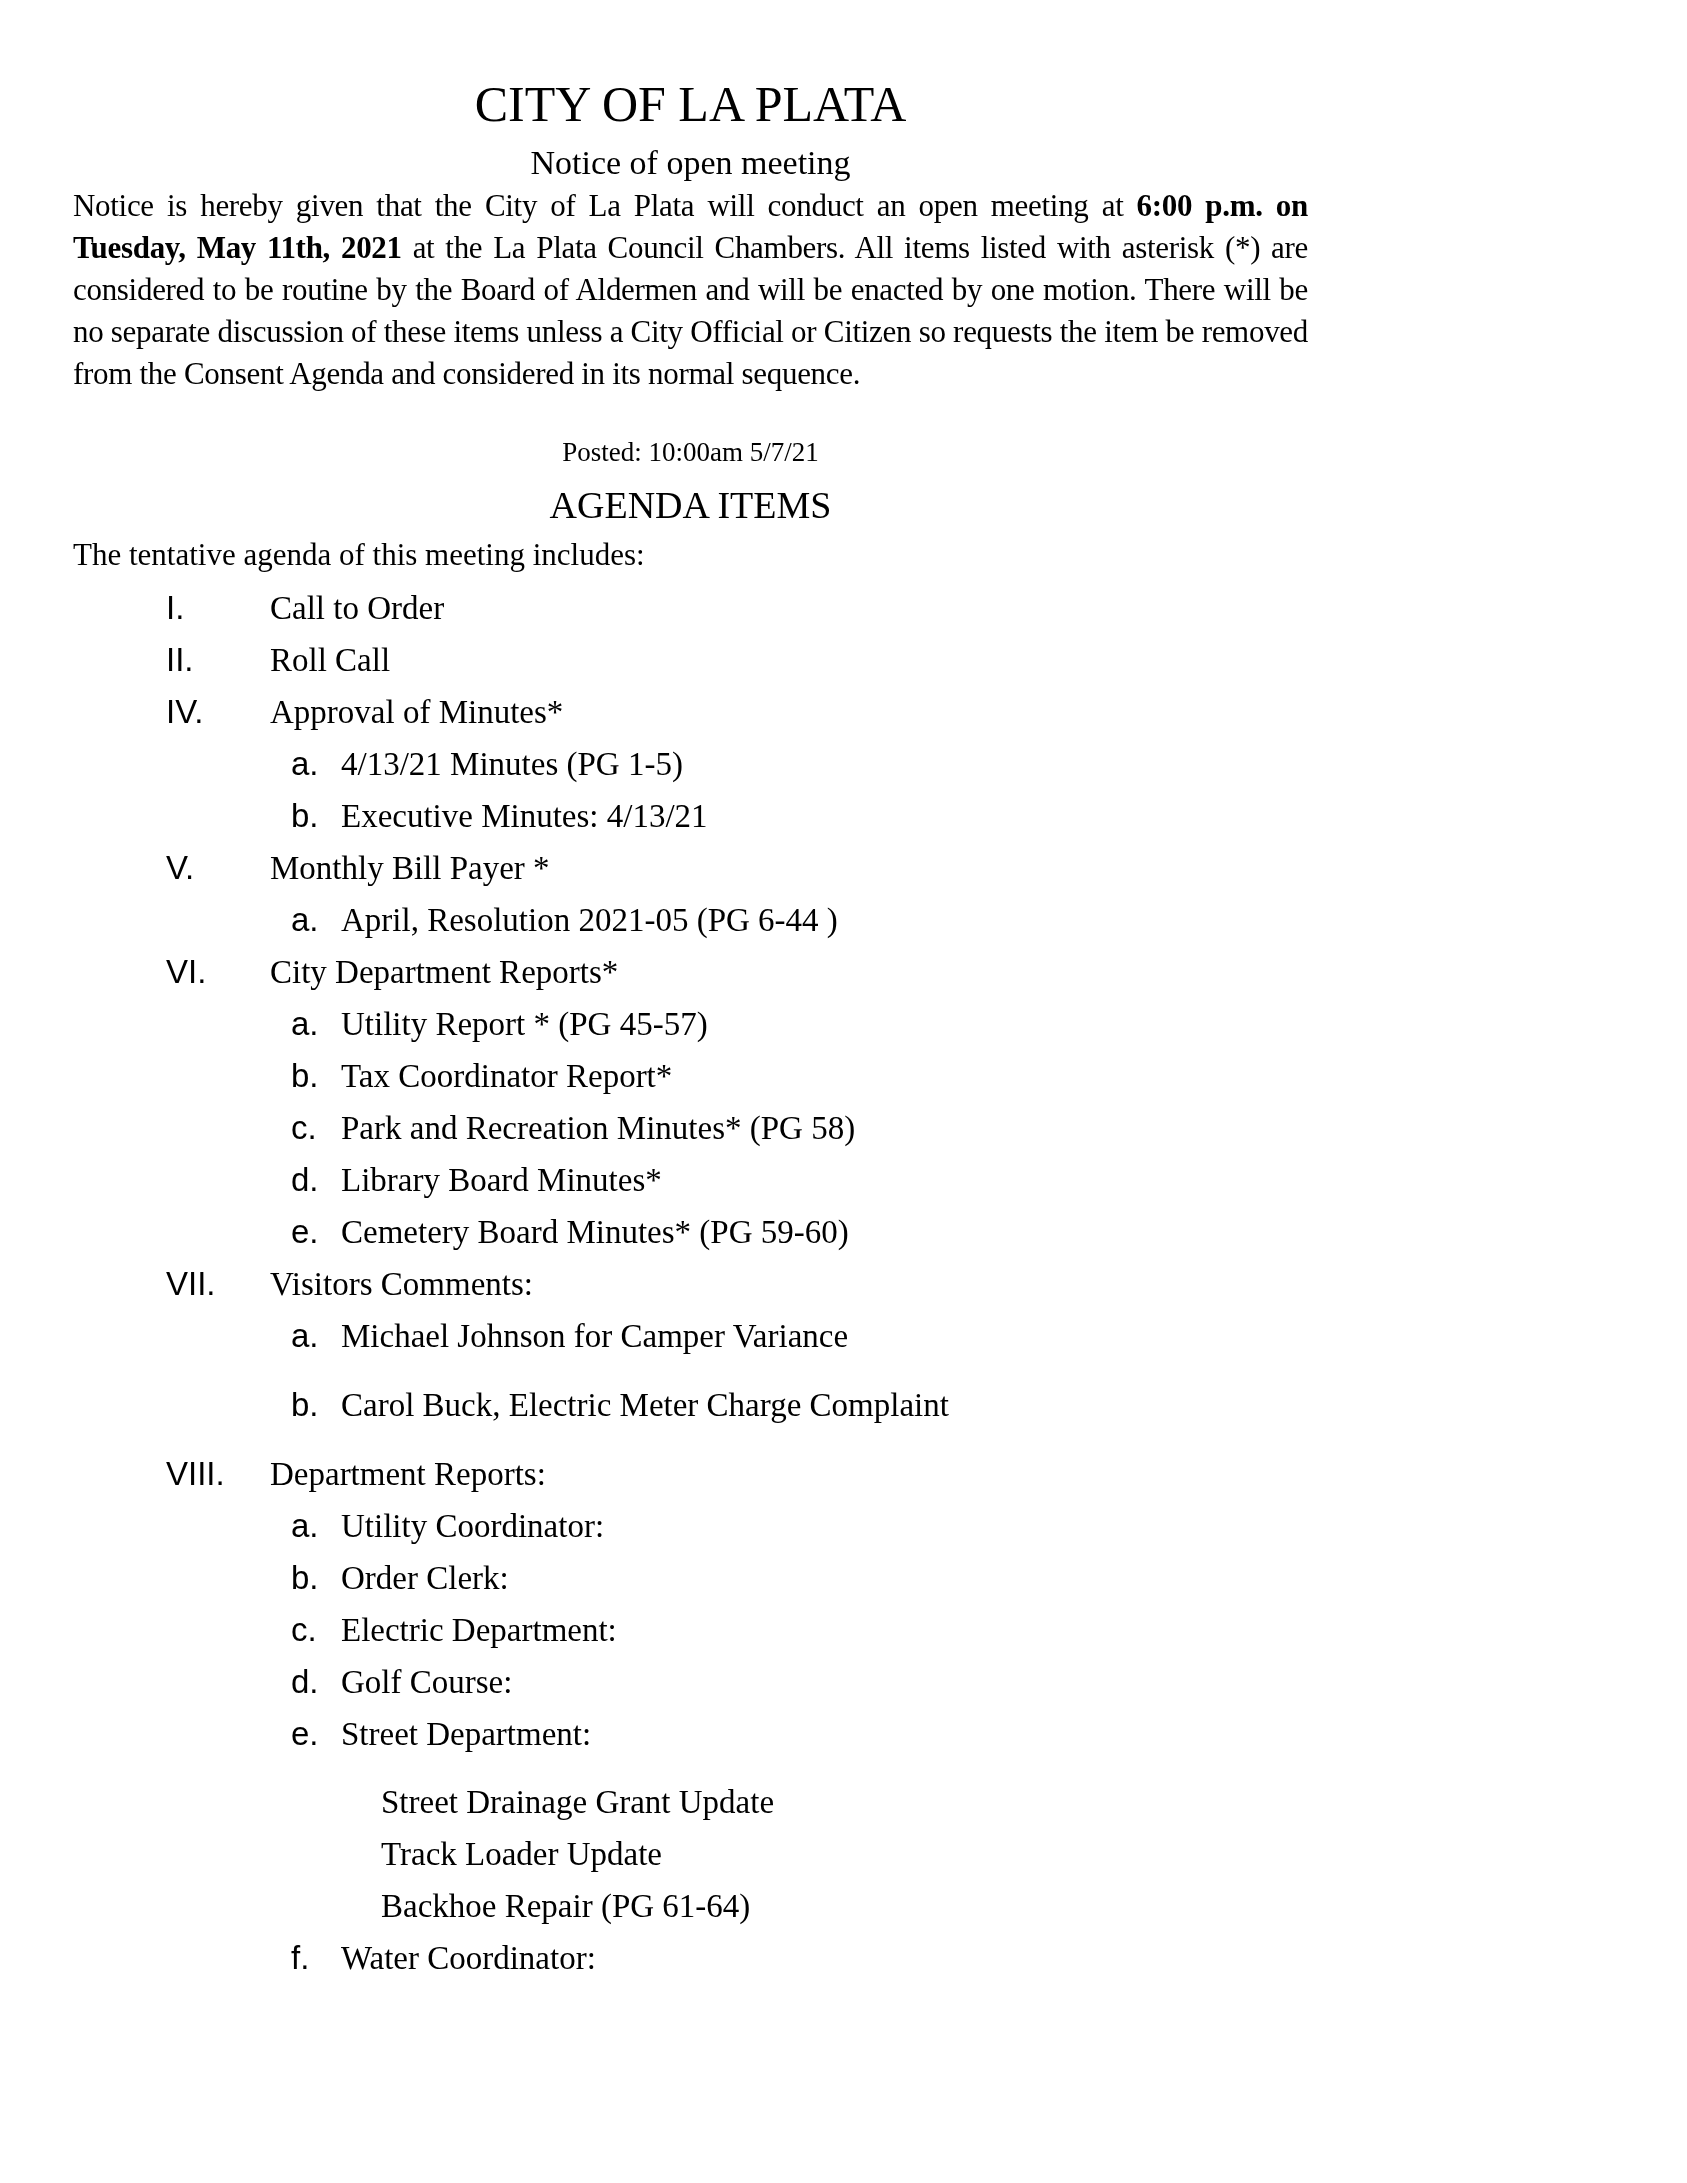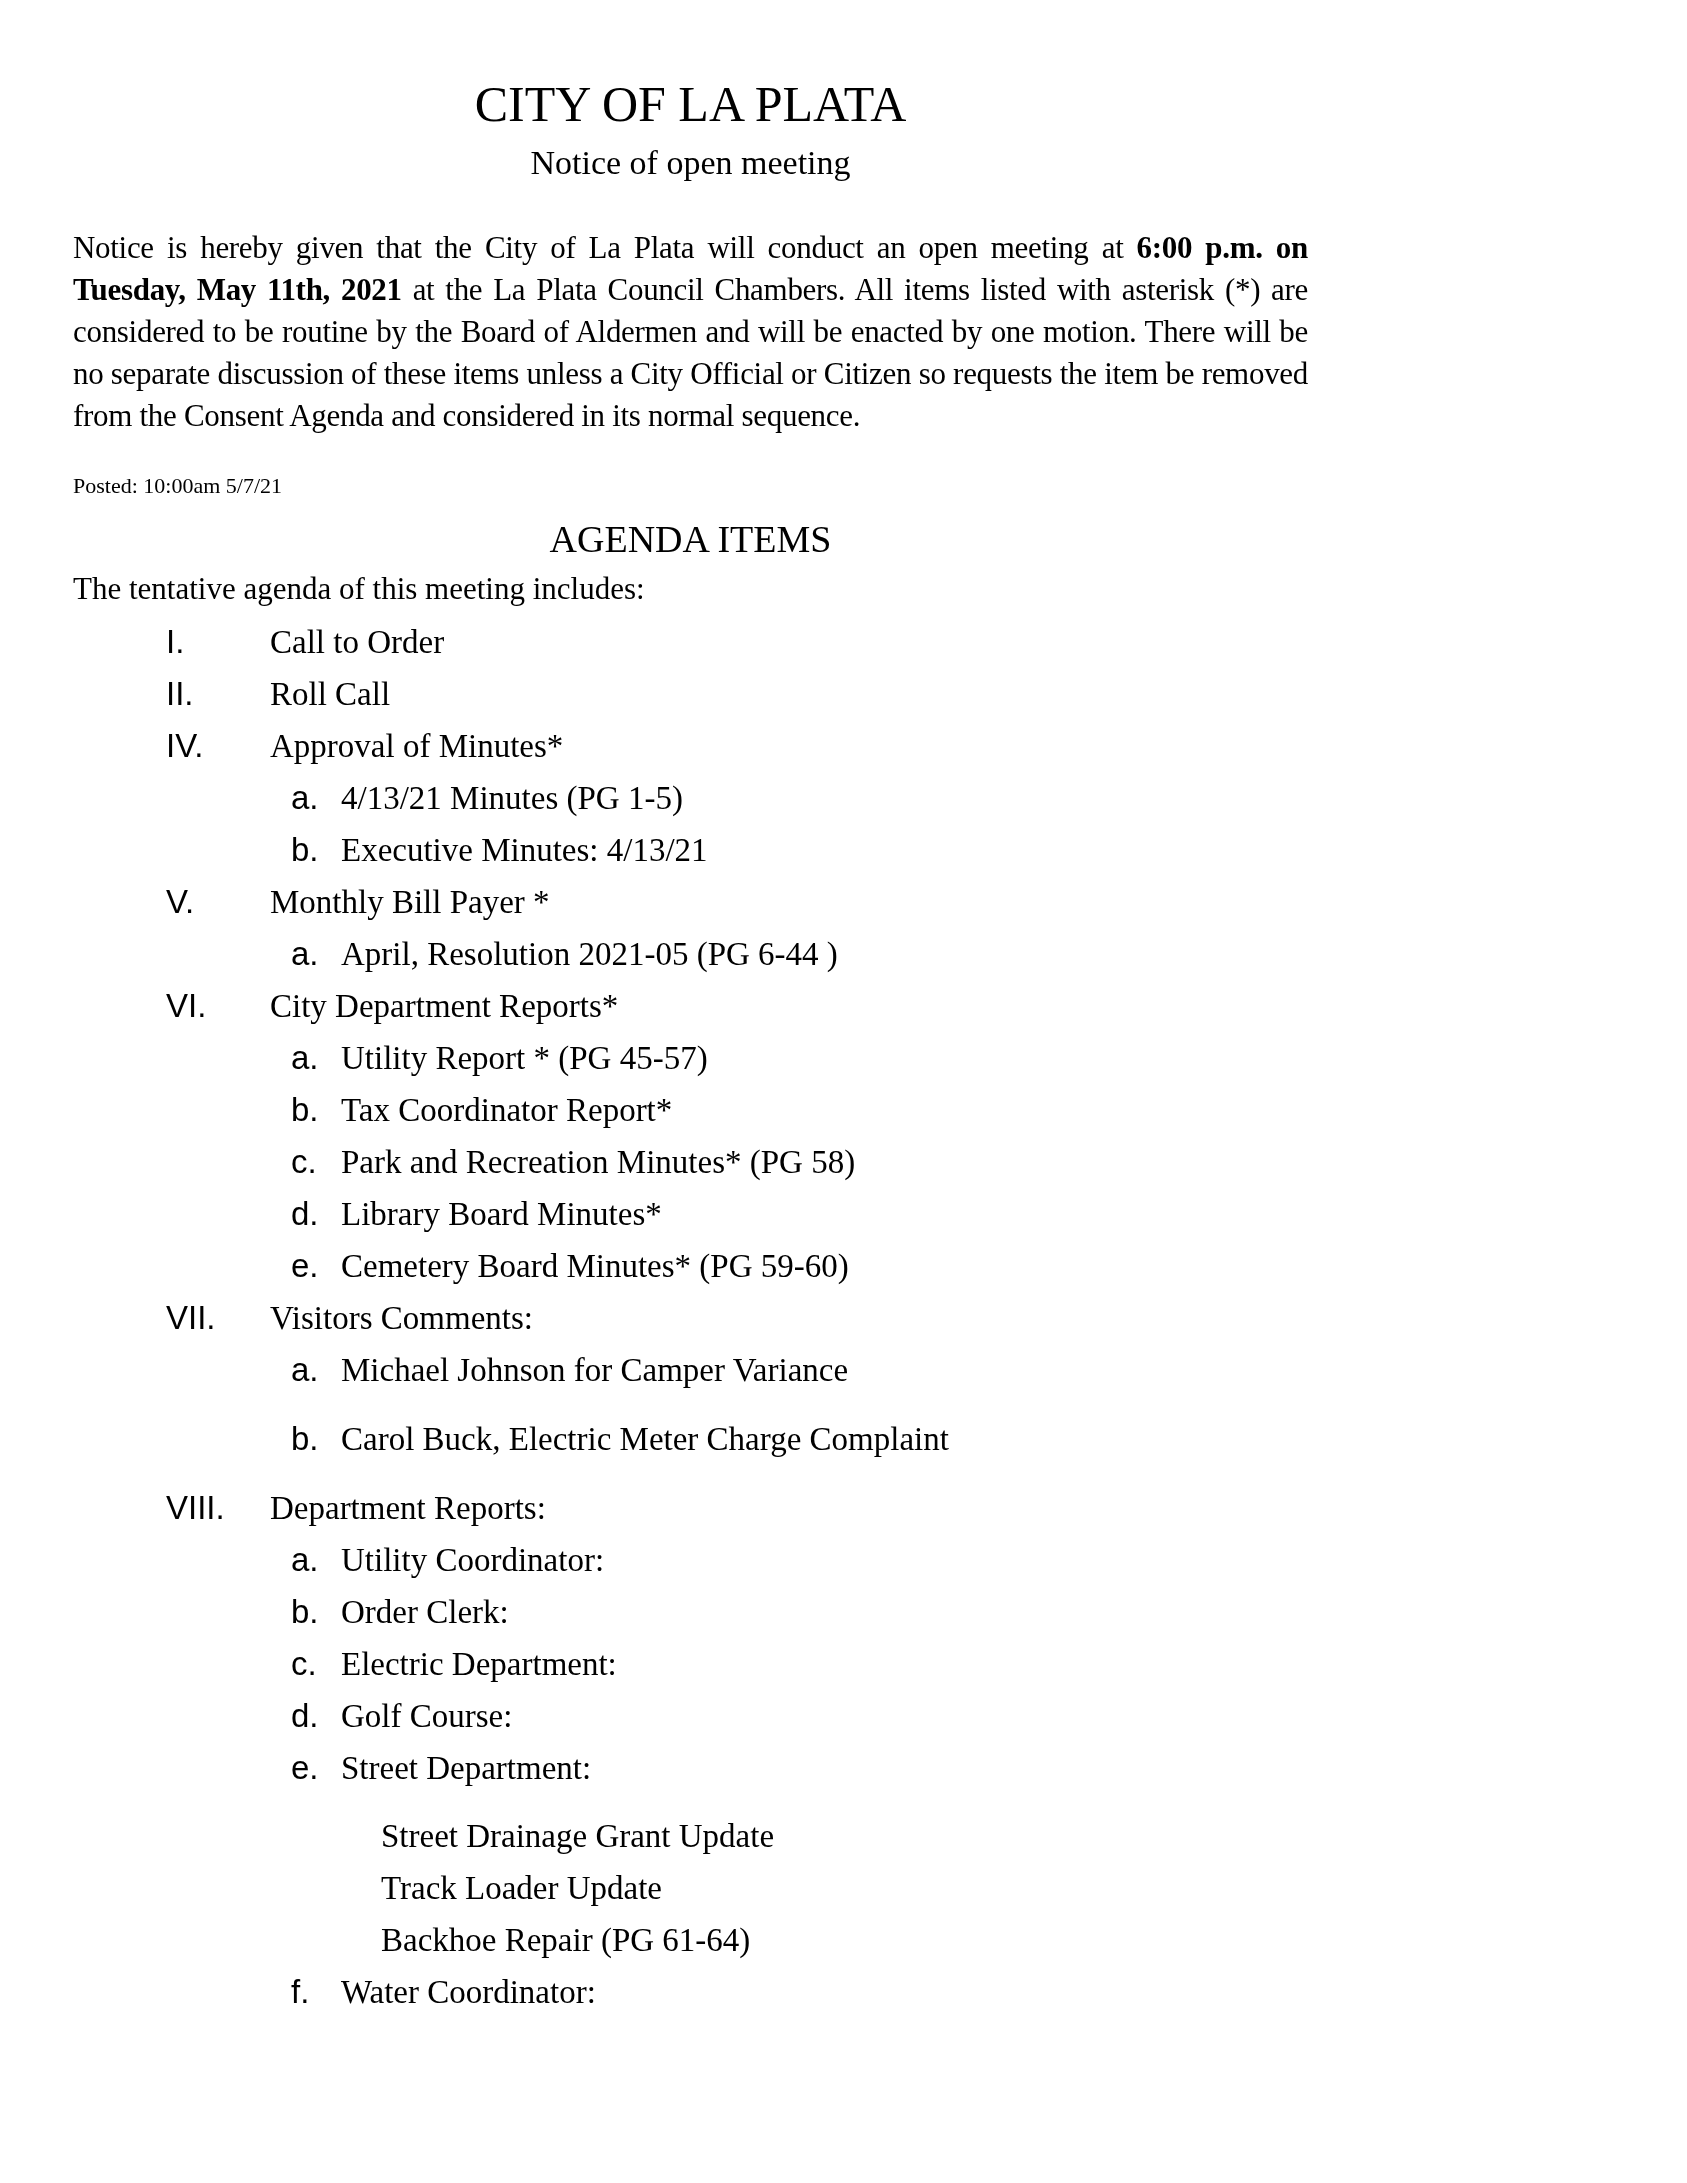--- a/index.html
+++ b/index.html
@@ -21,31 +21,31 @@
     font-weight: normal;
     margin: 0;
   }
   .doc-subtitle {
     text-align: center;
     font-size: 34px;
     line-height: 44px;
     margin-top: 6.6px;
   }
   .notice {
-    margin-top: 42px;
     font-size: 31px;
     line-height: 42px;
     text-align: justify;
     letter-spacing: -0.3px;
   }
   .notice .bold { font-weight: bold; }
   .posted {
-    margin-top: 28px;
-    font-size: 22px;
+    margin-top: 36px;
+    font-size: 27px;
     line-height: 42px;
+    text-align: center;
   }
   .agenda-heading {
     text-align: center;
     font-size: 38px;
     line-height: 48px;
     margin-top: 8px;
   }
   .agenda-intro {
     margin-top: 6.6px;
     font-size: 31px;

